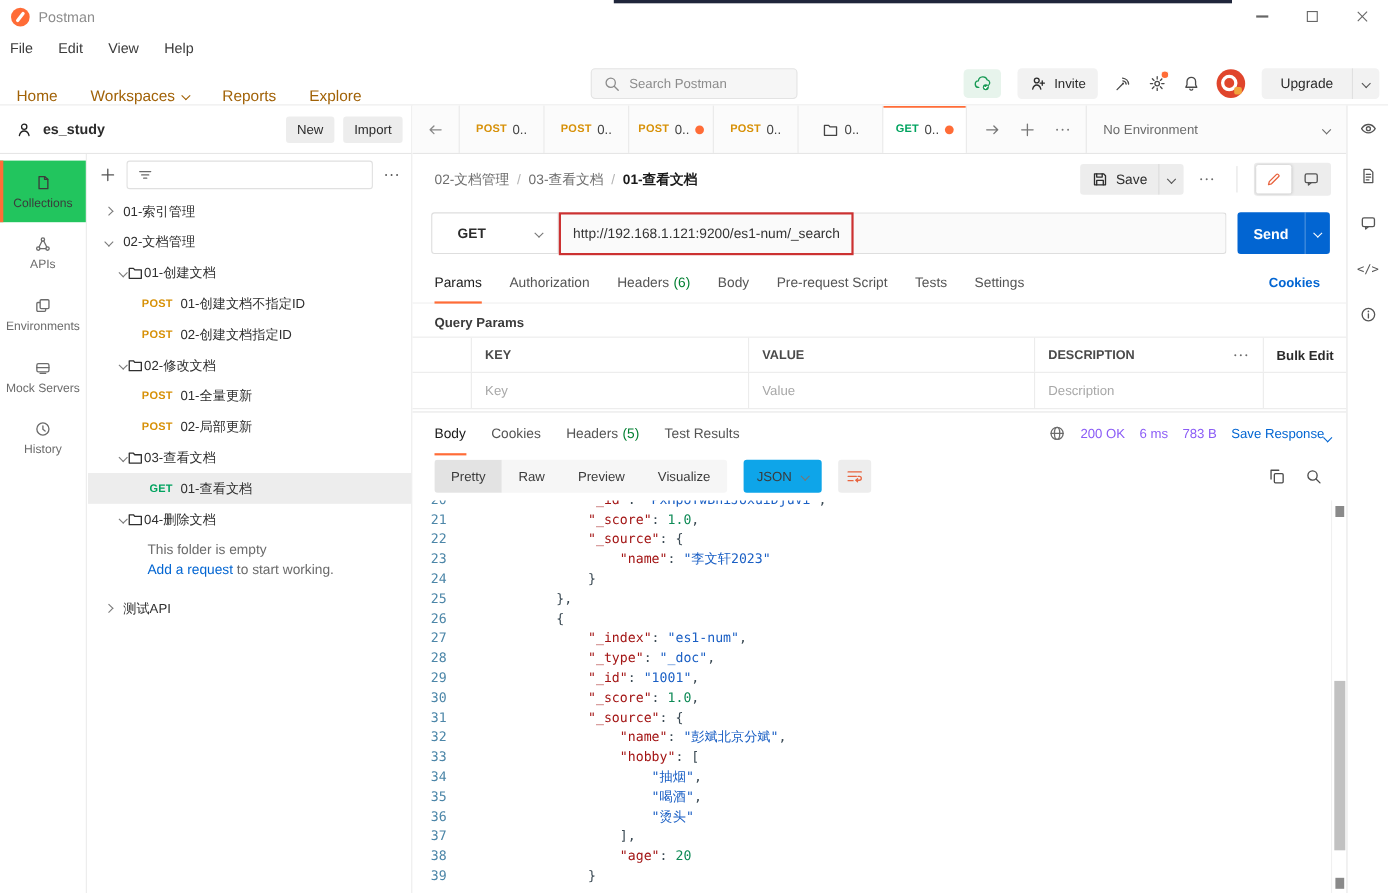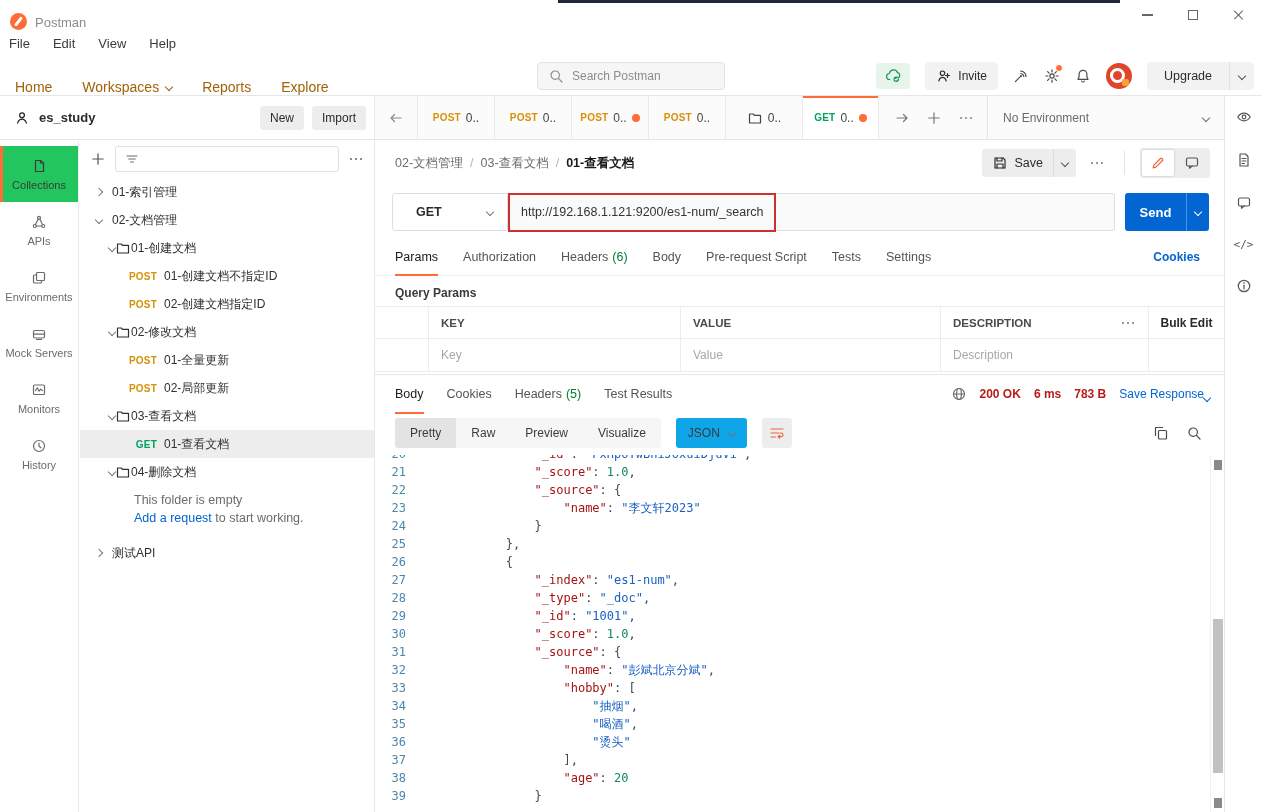--- a/index.html
+++ b/index.html
@@ -3,21 +3,21 @@
 <meta charset="utf-8">
 <style>
 *{box-sizing:border-box;margin:0;padding:0}
 body{font-family:"Liberation Sans",sans-serif;background:#ddd}
 .app{position:relative;width:1262px;height:812px;background:#fff;color:#212121;font-size:12px;overflow:hidden}
 .icn{display:inline-flex;align-items:center;justify-content:center;line-height:0}
 .chv{display:inline-block;width:6px;height:6px;border-right:1.4px solid currentColor;border-bottom:1.4px solid currentColor;transform:rotate(45deg)}
 .chv.r{transform:rotate(-45deg)}
 
 .dark-strip{position:absolute;left:558px;top:0;width:562px;height:3px;background:#20263b;z-index:6}
-.titlebar{position:absolute;left:0;top:0;width:100%;height:30px;display:flex;align-items:flex-end;padding-left:10px}
+.titlebar{position:absolute;left:0;top:0;width:100%;height:30px;display:flex;align-items:center;padding-left:10px}
 .logo{width:17px;height:17px;border-radius:50%;background:#ff6c37;position:relative;margin-right:8px;flex:none}
 .logo::after{content:"";position:absolute;left:7px;top:3px;width:3px;height:11px;background:#fff;border-radius:2px;transform:rotate(38deg)}
 .wtitle{color:#8c8c8c;font-size:13px}
 .winctl{position:absolute;right:0;top:0;height:30px;display:flex}
 .winctl .wc{width:46px;height:30px;display:flex;align-items:center;justify-content:center}
 .ic-min{width:11px;height:2px;background:#666}
 .ic-max{width:10px;height:10px;border:1.3px solid #666}
 .ic-close{position:relative;width:12px;height:12px}
 .ic-close::before,.ic-close::after{content:"";position:absolute;left:5.3px;top:0;width:1.4px;height:12px;background:#666}
 .ic-close::before{transform:rotate(45deg)}.ic-close::after{transform:rotate(-45deg)}
@@ -121,21 +121,21 @@
 .c0{width:53px;flex:none}.c1{width:252px;flex:none}.c2{width:260px;flex:none}
 .c3{flex:1;position:relative}.c4{width:76px;flex:none;justify-content:center;padding-left:0}
 .c3 .more{position:absolute;right:12px;top:0;height:100%;display:flex;align-items:center;color:#6b6b6b}
 .qc input{border:none;background:transparent;outline:none;font-size:12px;color:#333;width:90%;font-family:inherit}
 .qc input::placeholder{color:#a8a8a8}
 .c4.be{font-weight:700;color:#2b2b2b;font-size:12px}
 
 .resp{position:absolute;left:0;top:278px;right:0;bottom:0;border-top:1px solid #e6e6e6}
 .resptabs{height:38px;display:flex;align-items:stretch;gap:23px;padding-left:20px;font-size:12.5px;color:#555;position:relative}
 .respmeta{position:absolute;right:14px;top:0;height:38px;display:flex;align-items:center;gap:13px;font-size:12px}
-.grn{color:#b91c1c;font-weight:700}
+.grn{color:#8b5cf6;font-weight:400}
 .saveresp{color:#0265d2;font-weight:400;display:flex;align-items:flex-end;}
 .viewrow{height:40px;display:flex;align-items:center;padding-left:20px;gap:15px;position:relative}
 .viewseg{display:flex;background:#f6f6f6;border-radius:3px;overflow:hidden}
 .viewseg .vt{height:30px;padding:8px 15px;display:flex;align-items:center;font-size:12px;color:#3b3b3b}
 .viewseg .vt.active{background:#e3e3e3}
 .jsonsel{height:30px;background:#0ea5e9;border-radius:3px;display:flex;align-items:center;gap:9px;padding:0 12px;font-size:12px;color:#3b3b3b}
 .jsonsel .chv{color:#777}
 .wrapbtn{width:30px;height:30px;background:#ededed;border-radius:3px;display:flex;align-items:center;justify-content:center}
 .viewicons{position:absolute;right:22px;display:flex;gap:17px;color:#4a4a4a}
 .codearea{position:absolute;left:0;top:80px;right:14px;bottom:0;overflow:hidden;font-family:"DejaVu Sans Mono",monospace;font-size:12px;line-height:18px}
@@ -307,29 +307,20 @@
           <div class="rlabel">Environments</div>
         </div>
         <div class="rail-item">
           <span class="icn">
             <svg width="16" height="16" viewBox="0 0 16 16" fill="none" stroke="currentColor" stroke-width="1.2" stroke-linecap="round" stroke-linejoin="round">
               <rect x="2.5" y="4.5" width="11" height="7.5" rx="1.5"></rect>
               <path d="M2.5 8.2h11M5.5 13.5h5"></path>
             </svg>
           </span>
           <div class="rlabel">Mock Servers</div>
-        </div>
-        <div class="rail-item">
-          <span class="icn">
-            <svg width="16" height="16" viewBox="0 0 16 16" fill="none" stroke="currentColor" stroke-width="1.2" stroke-linecap="round" stroke-linejoin="round">
-              <rect x="2.5" y="3" width="11" height="9.5" rx="1"></rect>
-              <path d="M4.5 8.6l1.8-2.8 1.8 3.4 1.6-2 1.8 1.4"></path>
-            </svg>
-          </span>
-          <div class="rlabel">Monitors</div>
         </div>
         <div class="rail-item">
           <span class="icn">
             <svg width="16" height="16" viewBox="0 0 16 16" fill="none" stroke="currentColor" stroke-width="1.2" stroke-linecap="round" stroke-linejoin="round">
               <circle cx="8" cy="8" r="5.5"></circle>
               <path d="M8 5.2v3l2 1.6"></path>
             </svg>
           </span>
           <div class="rlabel">History</div>
         </div>

